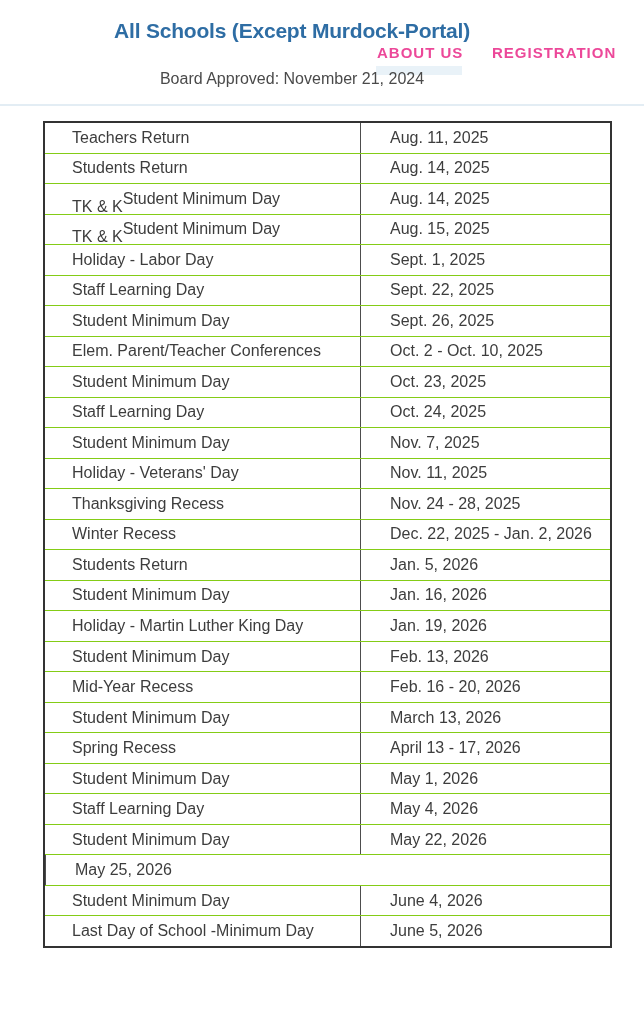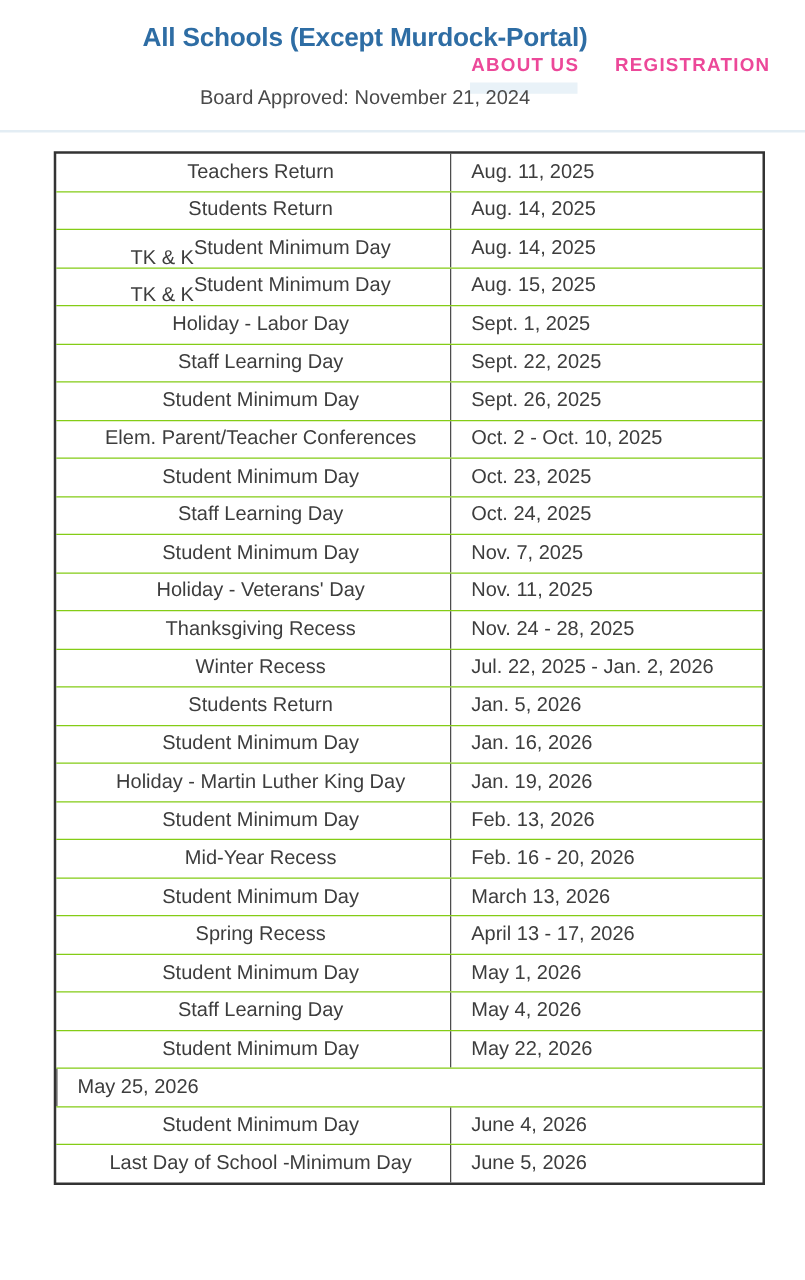--- a/index.html
+++ b/index.html
@@ -81,27 +81,26 @@
     display: flex;
     align-items: center;
     font-size: 16px;
     color: #3d3d3d;
     box-sizing: border-box;
     white-space: nowrap;
     overflow: hidden;
   }
   .cal-cell.event {
     width: 315px;
-    padding-left: 12px;
-    justify-content: center;
+    padding-left: 27px;
   }
   .cal-cell.date {
     flex: 1;
     border-left: 1px solid #4d4d4d;
-    padding-left: 16px;
+    padding-left: 29px;
   }
   .bold-prefix { font-weight: normal; margin-top: 16px; }
 </style>
 </head>
 <body>
 
 <div class="ghost-nav-item about">ABOUT US</div>
 <div class="ghost-nav-item registration">REGISTRATION</div>
 <div class="ghost-submenu"></div>
 
@@ -212,21 +211,21 @@
         <span>Thanksgiving Recess</span>
     </div>
     <div class="cal-cell date">Nov. 24 - 28, 2025</div>
   </div>
 
   <div class="cal-row">
     <div class="cal-cell event">
       <span class="bold-prefix"></span>
         <span>Winter Recess</span>
     </div>
-    <div class="cal-cell date">Jul. 22, 2025 - Jan. 2, 2026</div>
+    <div class="cal-cell date">Dec. 22, 2025 - Jan. 2, 2026</div>
   </div>
 
   <div class="cal-row">
     <div class="cal-cell event">
       <span class="bold-prefix"></span>
         <span>Students Return</span>
     </div>
     <div class="cal-cell date">Jan. 5, 2026</div>
   </div>
 

